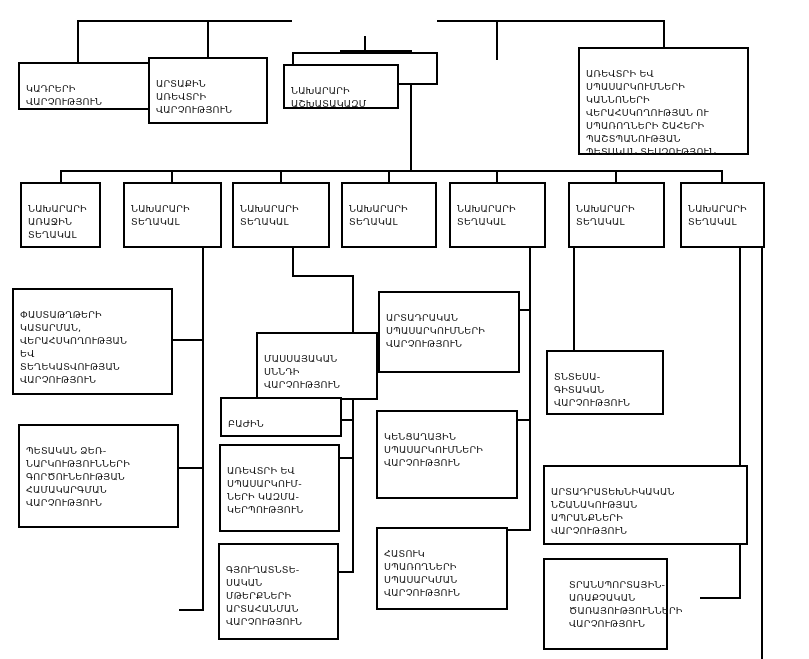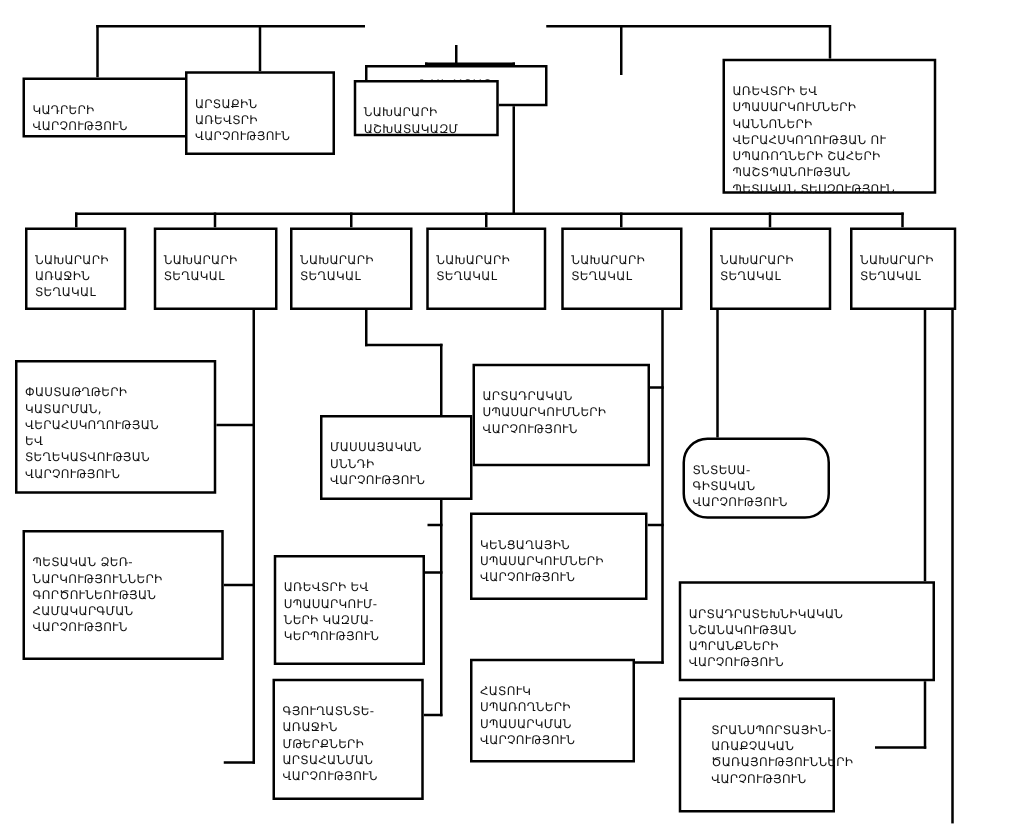--- a/index.html
+++ b/index.html
@@ -136,52 +136,55 @@
 ԳՈՐԾՈՒՆԵՈՒԹՅԱՆ
 ՀԱՄԱԿԱՐԳՄԱՆ
 ՎԱՐՉՈՒԹՅՈՒՆ</span>
   </div>
 
   <div class="box" style="left:220px;top:332px;width:122px;height:68px;margin-left:36px;">
     <span>ՄԱՍՍԱՅԱԿԱՆ
 ՍՆՆԴԻ
 ՎԱՐՉՈՒԹՅՈՒՆ</span>
   </div>
+  <div class="box" style="left:220px;top:397px;width:122px;height:40px;">
+    <span>ԲԱԺԻՆ</span>
+  </div>
   <div class="box" style="left:219px;top:444px;width:121px;height:88px;">
     <span>ԱՌԵՎՏՐԻ ԵՎ
 ՍՊԱՍԱՐԿՈՒՄ-
 ՆԵՐԻ ԿԱԶՄԱ-
 ԿԵՐՊՈՒԹՅՈՒՆ</span>
   </div>
   <div class="box" style="left:218px;top:543px;width:121px;height:97px;">
     <span>ԳՅՈՒՂԱՏՆՏԵ-
-ԱՌԱՋԻՆ
+ՍԱԿԱՆ
 ՄԹԵՐՔՆԵՐԻ
 ԱՐՏԱՀԱՆՄԱՆ
 ՎԱՐՉՈՒԹՅՈՒՆ</span>
   </div>
 
   <div class="box" style="left:378px;top:291px;width:142px;height:82px;">
     <span>ԱՐՏԱԴՐԱԿԱՆ
 ՍՊԱՍԱՐԿՈՒՄՆԵՐԻ
 ՎԱՐՉՈՒԹՅՈՒՆ</span>
   </div>
-  <div class="box" style="left:376px;top:410px;width:142px;height:70px;">
+  <div class="box" style="left:376px;top:410px;width:142px;height:89px;">
     <span>ԿԵՆՑԱՂԱՅԻՆ
 ՍՊԱՍԱՐԿՈՒՄՆԵՐԻ
 ՎԱՐՉՈՒԹՅՈՒՆ</span>
   </div>
   <div class="box" style="left:376px;top:503px;width:132px;height:83px;margin-top:24px;">
     <span>ՀԱՏՈՒԿ
 ՍՊԱՌՈՂՆԵՐԻ
 ՍՊԱՍԱՐԿՄԱՆ
 ՎԱՐՉՈՒԹՅՈՒՆ</span>
   </div>
 
-  <div class="box" style="left:546px;top:350px;width:118px;height:65px;border-radius:20px;">
+  <div class="box" style="left:546px;top:350px;width:118px;height:65px;">
     <span>ՏՆՏԵՍԱ-
 ԳԻՏԱԿԱՆ
 ՎԱՐՉՈՒԹՅՈՒՆ</span>
   </div>
   <div class="box" style="left:543px;top:465px;width:205px;height:80px;">
     <span>ԱՐՏԱԴՐԱՏԵԽՆԻԿԱԿԱՆ
 ՆՇԱՆԱԿՈՒԹՅԱՆ
 ԱՊՐԱՆՔՆԵՐԻ
 ՎԱՐՉՈՒԹՅՈՒՆ</span>
   </div>

